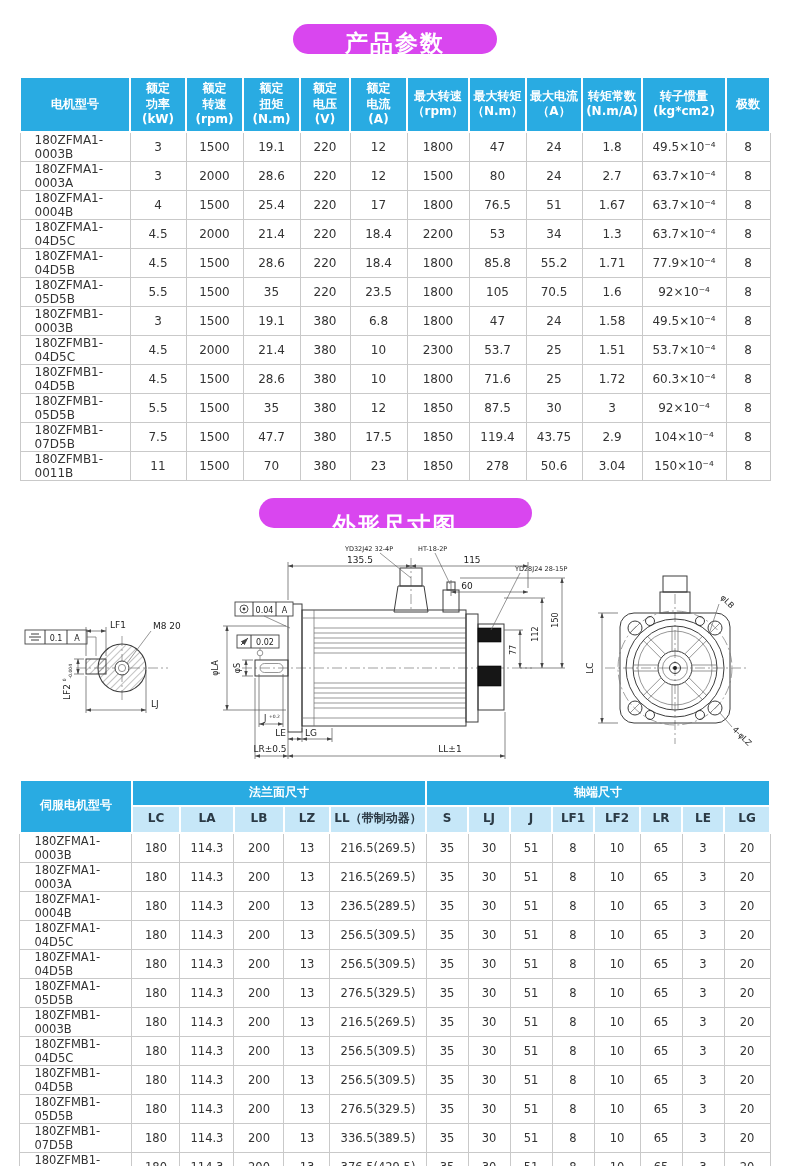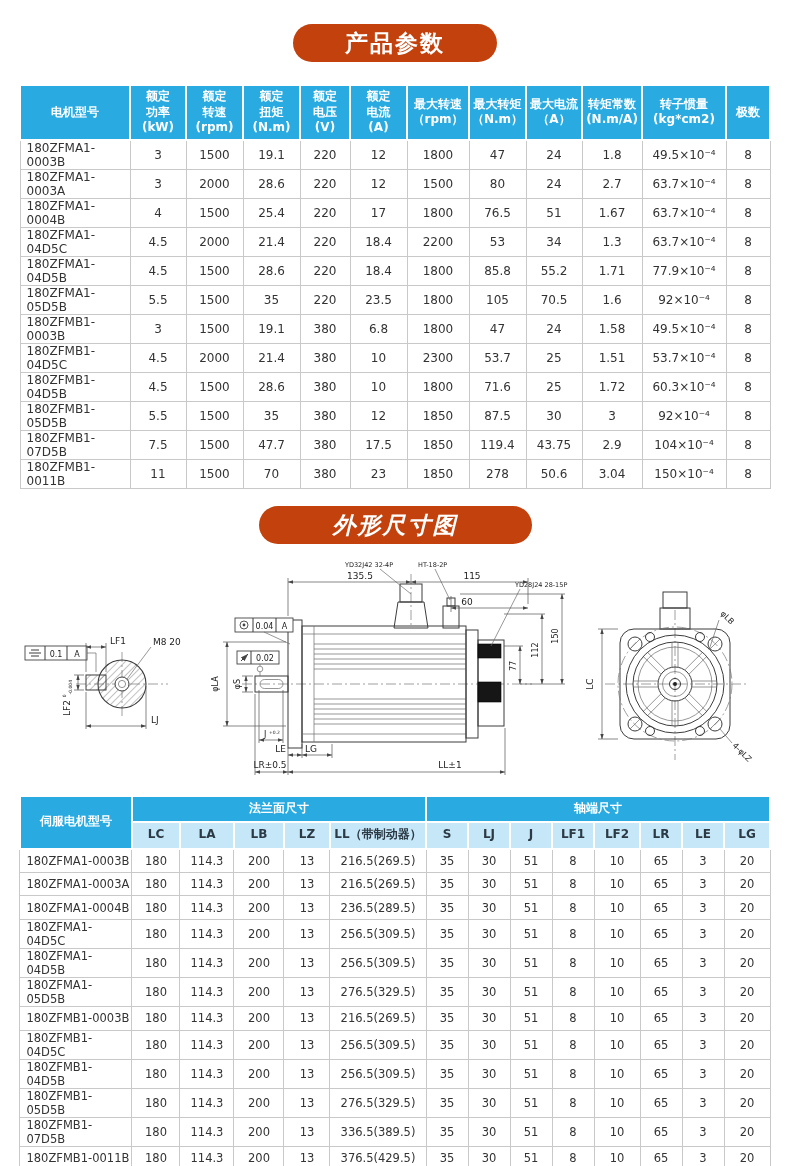--- a/index.html
+++ b/index.html
@@ -4,46 +4,46 @@
 <style>
   * { box-sizing: border-box; }
   html,body { margin:0; padding:0; }
   body {
     width: 790px; height: 1166px; background:#ffffff;
     font-family: "DejaVu Sans","Liberation Sans",sans-serif;
     color:#333;
   }
   .pill {
     display:block; width:max-content; margin:0 auto;
-    background:#c2410c; color:#fff; font-weight:bold;
-    font-size:23px; line-height:38px; height:38px;
+    background:#d946ef; color:#fff; font-weight:bold;
+    font-size:23px; line-height:38px; height:30px;
     border-radius:20px; letter-spacing:2px; text-align:center;
   }
   .pill1 { margin-top:24px; padding:0 52px; }
-  .pill2 { margin-top:17px; padding:0 74px;font-style:italic; }
+  .pill2 { margin-top:17px; padding:8px 74px; }
 
   table { border-collapse:collapse; table-layout:fixed; width:750px; margin:0 auto; }
   .t1 { margin-top:22px; }
   .t2 { margin-top:6px; }
 
   th {
     background:#29abe2; color:#ffffff; font-size:12px; font-weight:bold;
     border:2px solid #ffffff; white-space:pre-line; line-height:1.3;
     padding:3px 1px; text-align:center; vertical-align:middle;
   }
   .t2 th.sub { background:#c6e7f8; color:#2b3a45; height:27px; padding:2px 1px; }
   .t2 th.grp { height:26px;text-align:center; }
 
   td {
     border:1px solid #c9c9c9; font-size:12px; color:#333;
     text-align:center; vertical-align:middle; padding:0 2px;
   }
   .t1 td { height:28px; }
   .t2 td { height:23.6px; font-size:11.5px; }
-  td:first-child { text-align:left; padding-left:6px; }
+  td:first-child { text-align:left; padding-left:14px; }
 
   .drawing { width:750px; height:235px; margin:10px auto 0; position:relative; }
   svg text { fill:#222; }
   .dim  { font-size:9px; }
   .dimS { font-size:8px; }
   .tiny { font-size:4.5px; }
   .conn { font-size:6.5px; }
   .ln   { stroke:#3c3c3c; stroke-width:1; fill:none; }
   .thin { stroke:#6a6a6a; stroke-width:0.7; fill:none; }
   .cl   { stroke:#777; stroke-width:0.7; fill:none; stroke-dasharray:10 3 2 3; }

